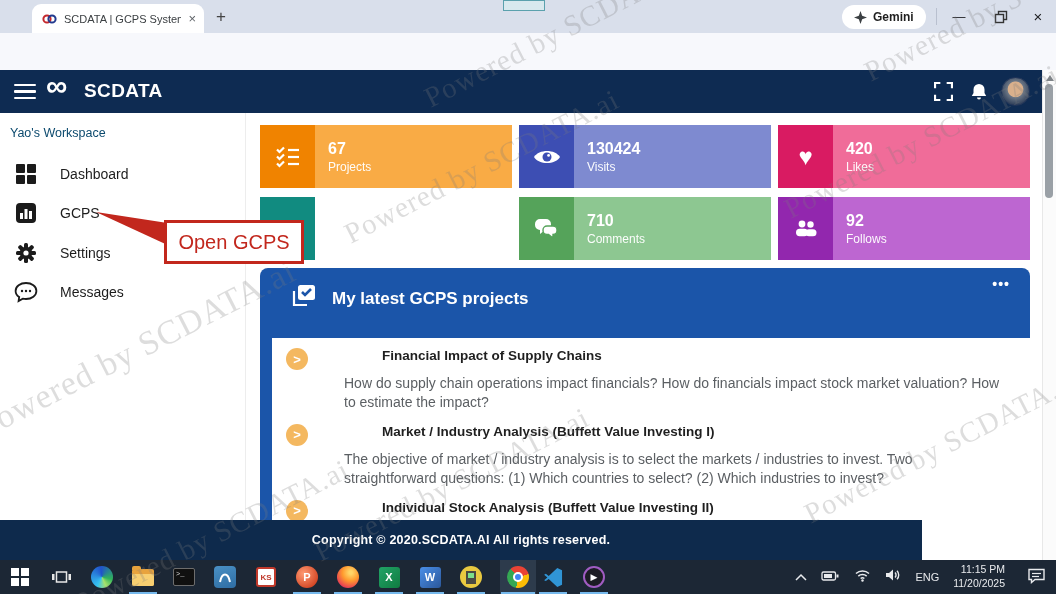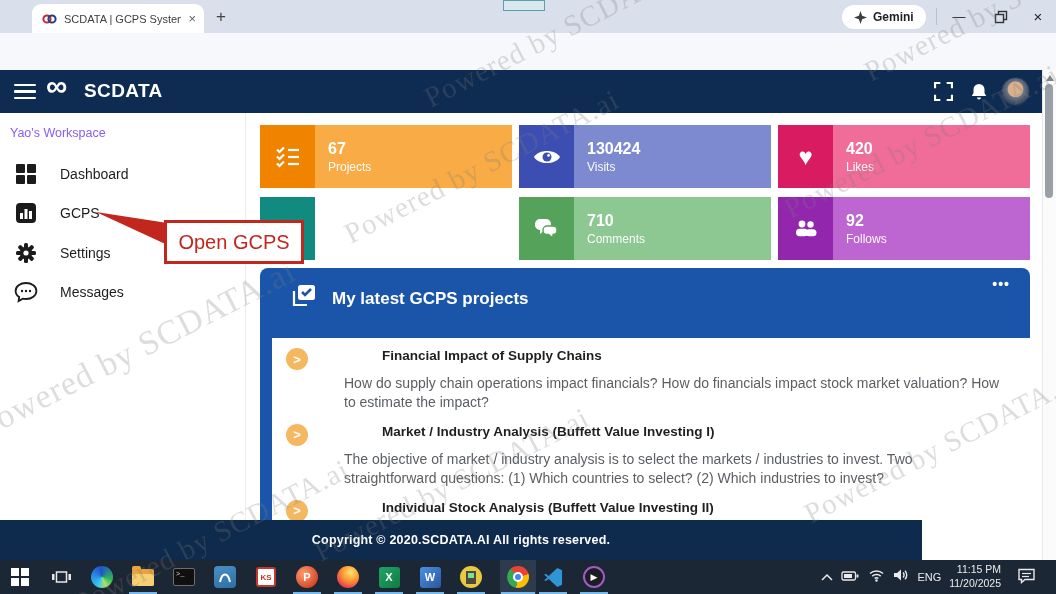--- a/index.html
+++ b/index.html
@@ -39,21 +39,21 @@
   .hdr-avatar { left:1001px; top:77px; width:29px; height:29px; border-radius:50%;
     background:radial-gradient(circle at 50% 42%, #d9b08c 0 36%, #6b7685 40%, #30405a 75%); border:1px solid #23365a; }
 
   
   .scrollcol { left:1042px; top:70px; width:14px; height:490px; background:#fbfbfb; border-left:1px solid #e8e8e8; }
   .scr-arrow { left:1046px; top:75px; width:0; height:0; border-left:4px solid transparent; border-right:4px solid transparent; border-bottom:6px solid #7f8488; }
   .scr-thumb { left:1045px; top:84px; width:8px; height:114px; background:#9aa0a6; border-radius:4px; }
 
   
   .sidebar { left:0; top:113px; width:246px; height:407px; background:#fff; border-right:1px solid #ededed; }
-  .ws-label { left:10px; top:126px; font-size:12.5px; color:#8b5cf6; }
+  .ws-label { left:10px; top:126px; font-size:12.5px; color:#0c4a6e; }
   .side-item { left:0; width:246px; height:34px; display:flex; align-items:center; cursor:pointer; }
   .side-ico { width:26px; height:26px; margin-left:13px; display:flex; align-items:center; justify-content:center; }
   .side-label { margin-left:21px; font-size:14px; color:#1d1d1d; font-weight:500; }
   .dash-ico { display:grid; grid-template-columns:9px 9px; grid-template-rows:9px 9px; gap:2.5px; }
   .dash-ico i { background:#1b1b1b; border-radius:1px; }
 
   
   .stat { width:252px; height:63px; display:flex; cursor:pointer; }
   .stat-ico { width:55px; display:flex; align-items:center; justify-content:center; }
   .stat-body { flex:1; display:flex; flex-direction:column; justify-content:center; padding-left:13px; }
@@ -102,21 +102,21 @@
   .ppt-ico { width:22px; height:22px; border-radius:50%; background:radial-gradient(circle at 35% 35%,#ff9b73,#d34726 75%); color:#fff; font-size:11px; font-weight:800; display:flex; align-items:center; justify-content:center; }
   .ff-ico { width:22px; height:22px; border-radius:50%; background:radial-gradient(circle at 62% 30%,#ffd567 8%,#ff9a2e 40%,#e8484f 72%,#b5007f); }
   .xl-ico { width:21px; height:21px; border-radius:3px; background:linear-gradient(135deg,#21a366,#107c41); color:#fff; font-size:11px; font-weight:800; display:flex; align-items:center; justify-content:center; }
   .wd-ico { width:21px; height:21px; border-radius:3px; background:linear-gradient(135deg,#4a8fe8,#2b579a); color:#fff; font-size:11px; font-weight:800; display:flex; align-items:center; justify-content:center; }
   .util-ico { width:22px; height:22px; border-radius:50%; background:#e9c940; display:flex; align-items:center; justify-content:center; }
   .util-ico i { width:10px; height:13px; background:#4a4a43; display:block; position:relative; }
   .util-ico i::after { content:''; position:absolute; left:2px; top:2px; width:6px; height:5px; background:#7de08a; }
   .chrome-ico { width:22px; height:22px; border-radius:50%; background:conic-gradient(from -45deg,#ea4335 0 120deg,#fbbc05 120deg 235deg,#34a853 235deg 360deg); position:relative; }
   .chrome-ico::after { content:''; position:absolute; left:6px; top:6px; width:10px; height:10px; border-radius:50%; background:#4285f4; border:2px solid #fff; box-sizing:border-box; }
   .media-ico { width:22px; height:22px; border-radius:50%; background:#1c1c24; border:2px solid #a05cc2; color:#fff; font-size:9px; display:flex; align-items:center; justify-content:center; }
-  .tb-tray { margin-left:auto; display:flex; align-items:center; gap:8px; padding-right:20px; height:34px; }
+  .tb-tray { margin-left:auto; display:flex; align-items:center; gap:14px; padding-right:10px; height:34px; }
   .tray-txt { color:#e8eaed; font-size:11px; }
   .tray-clock { display:flex; flex-direction:column; align-items:flex-end; color:#e8eaed; font-size:10.5px; line-height:1.3; cursor:pointer; }
 
   
   .callout { left:164px; top:220px; width:140px; height:44px; background:#fff; border:3px solid #c2271d; display:flex; align-items:center; justify-content:center; font-size:20px; color:#c2271d; z-index:41; }
   .callout-arrow { left:90px; top:204px; z-index:40; }
   .wm { position:absolute; white-space:nowrap; font-family:"Liberation Serif", serif; font-size:29px; color:rgba(125,125,125,.26); transform:rotate(-27deg); z-index:30; pointer-events:none; letter-spacing:1px; }
 </style>
 </head>
 <body>

